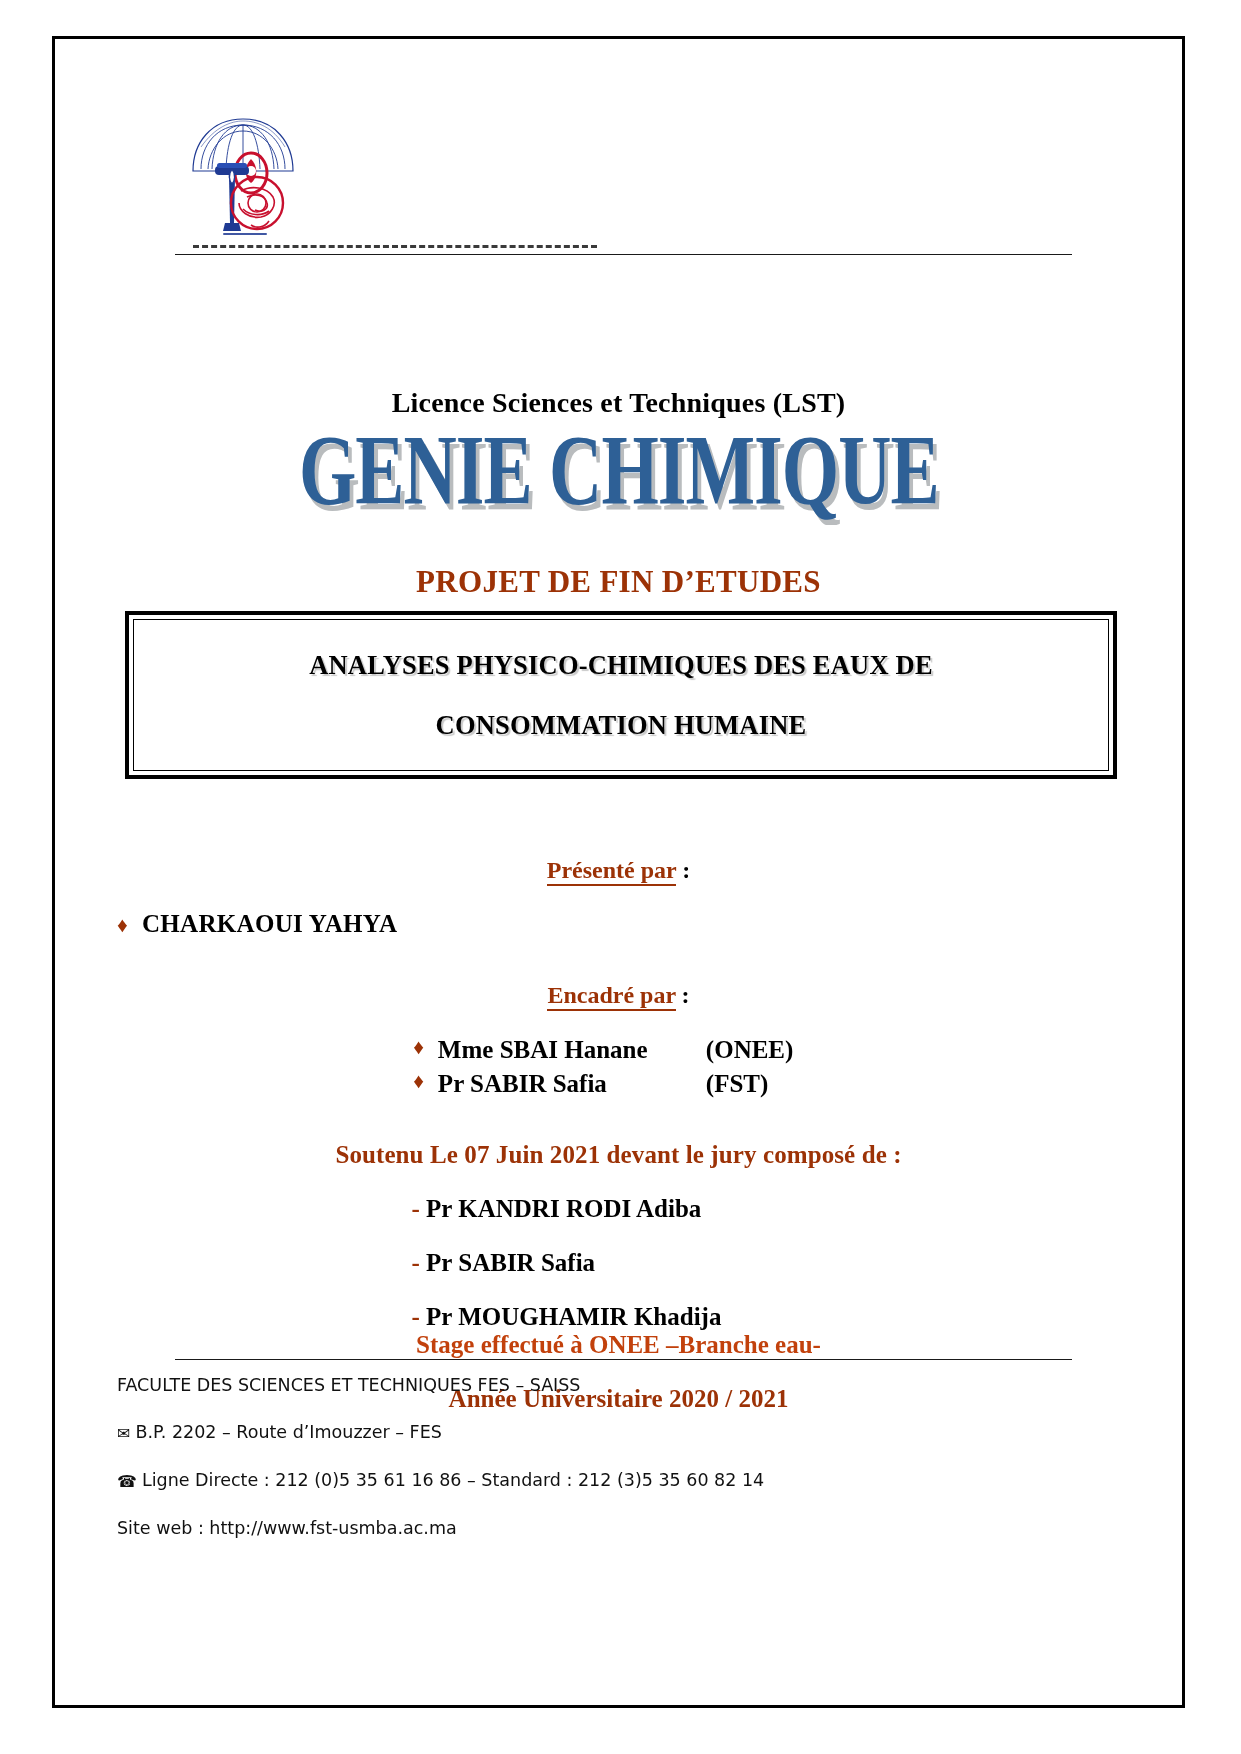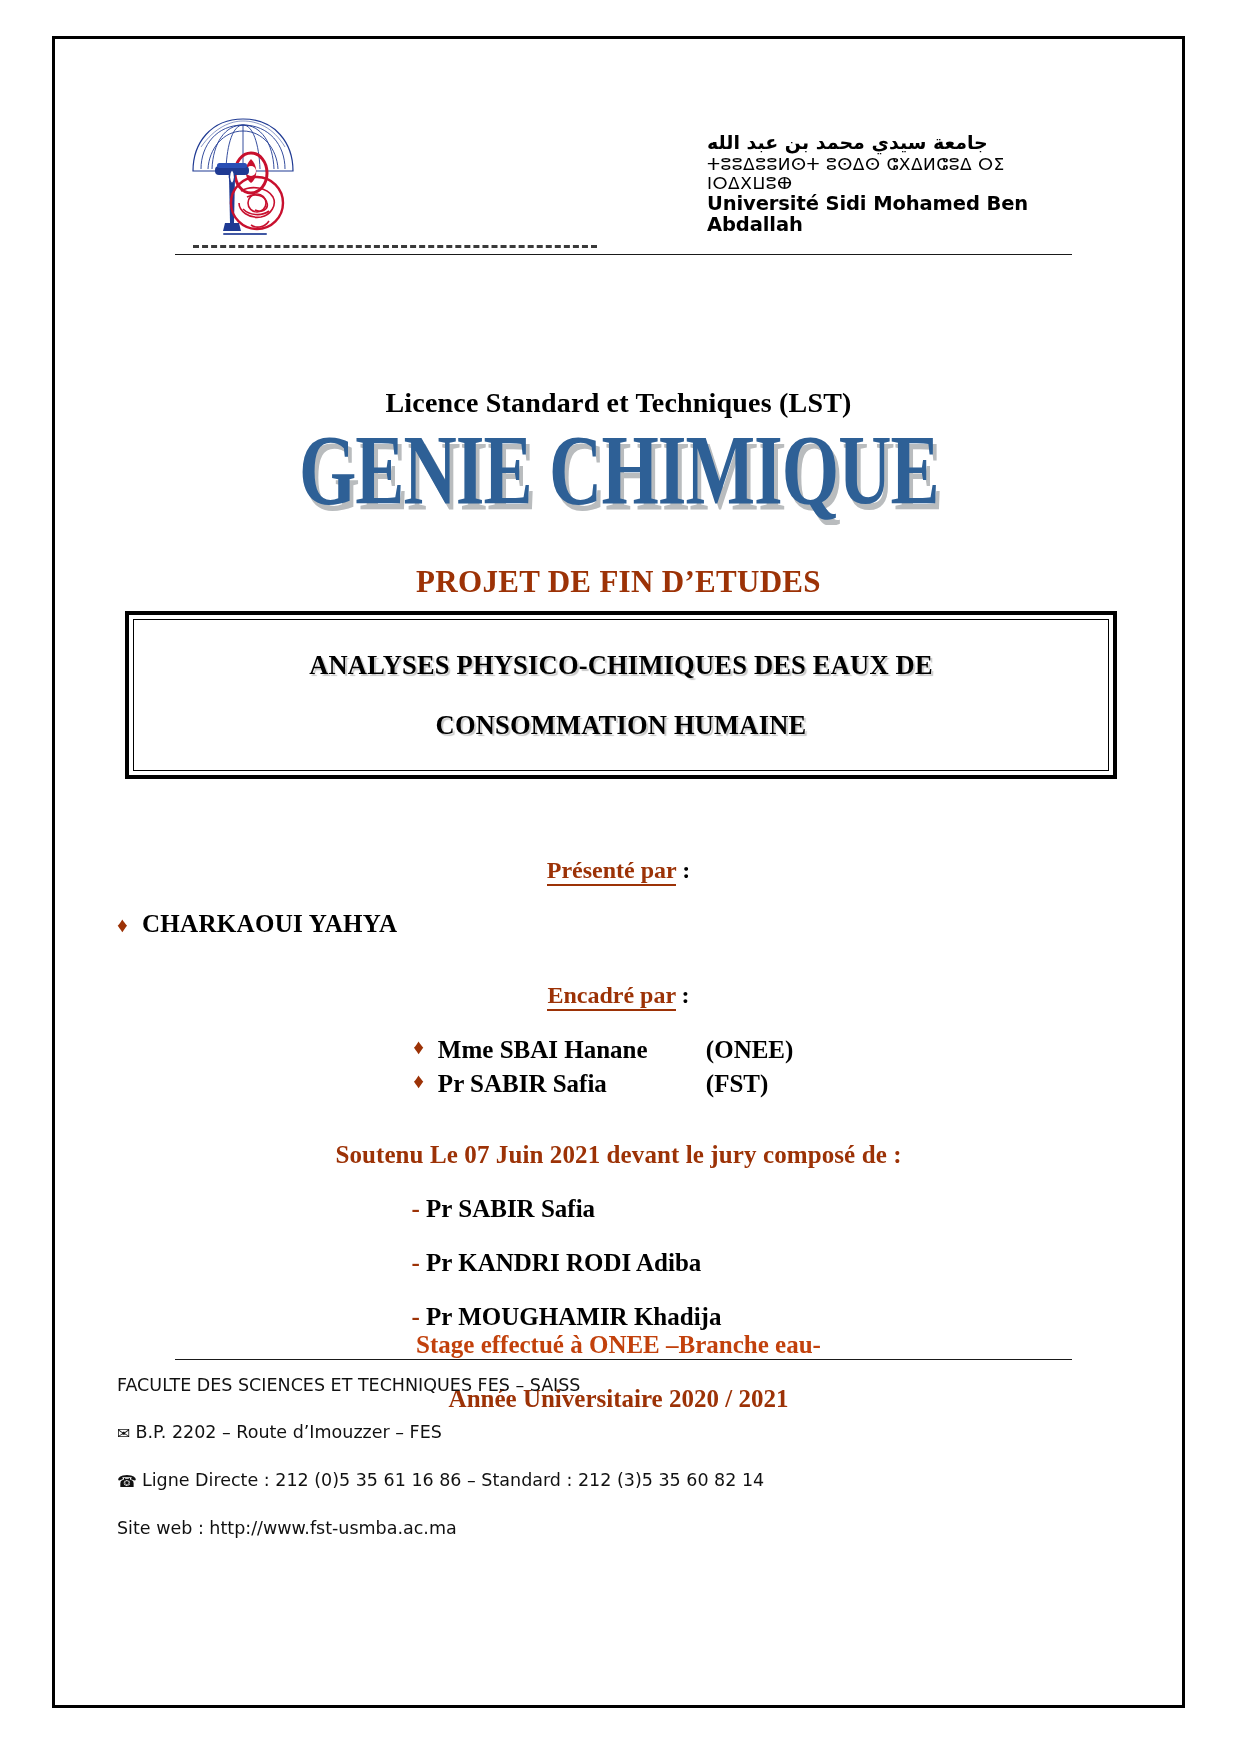--- a/index.html
+++ b/index.html
@@ -224,32 +224,27 @@
               <circle cx="76" cy="92" r="9"></circle>
               <path d="M70 114 C 76 118 84 116 88 110"></path>
             </g>
 
             <g fill="#1F3A93" opacity="0.85">
               <rect x="42" y="122" width="44" height="2" rx="1"></rect>
             </g>
           </svg>
         </div>
 
-        <div class="hdr-block hdr-right">
-          <div class="ar">جامعة سيدي محمد بن عبد الله</div>
-          <div class="tif">ⵜⵓⵓⵠⵓⵓⵍⵙⵜ ⵓⵙⵠⵙ ⵛⵝⵠⵍⵛⵓⵠ ⵔⵉ ⵏⵔⵠⵝⵡⵓⴲ</div>
-          <div class="fr">Université Sidi Mohamed Ben Abdallah</div>
-        </div>
 
       </div>
       <div class="hdr-dash"></div>
       <div class="hdr-rule"></div>
     </div>
 
-    <div class="lst">Licence Standard et Techniques (LST)</div>
+    <div class="lst">Licence Sciences et Techniques (LST)</div>
 
     <div class="wordart">
       <span class="wa">GENIE CHIMIQUE</span>
     </div>
 
     <div class="pfe">
       <span>PROJET DE FIN D’ETUDES</span>
     </div>
 
     <div class="titlebox">
@@ -284,25 +279,25 @@
           <span class="sup-name">Pr  SABIR  Safia</span>
           <span class="sup-aff">(FST)</span>
         </div>
       </div>
 
       <div class="soutenu">Soutenu Le 07 Juin 2021 devant le jury composé de :</div>
 
       <div class="jury">
         <div class="jury-row">
           <span class="jtxt"><span class="dash">-</span>
-          <span>Pr   SABIR  Safia</span></span>
+          <span>Pr   KANDRI  RODI  Adiba</span></span>
         </div>
         <div class="jury-row">
           <span class="jtxt"><span class="dash">-</span>
-          <span>Pr   KANDRI  RODI  Adiba</span></span>
+          <span>Pr   SABIR  Safia</span></span>
         </div>
         <div class="jury-row">
           <span class="jtxt"><span class="dash">-</span>
           <span>Pr   MOUGHAMIR  Khadija</span></span>
         </div>
       </div>
 
       <div class="stage">Stage effectué à ONEE –Branche eau-</div>
       <div class="annee">Année Universitaire 2020 / 2021</div>
     </div>

